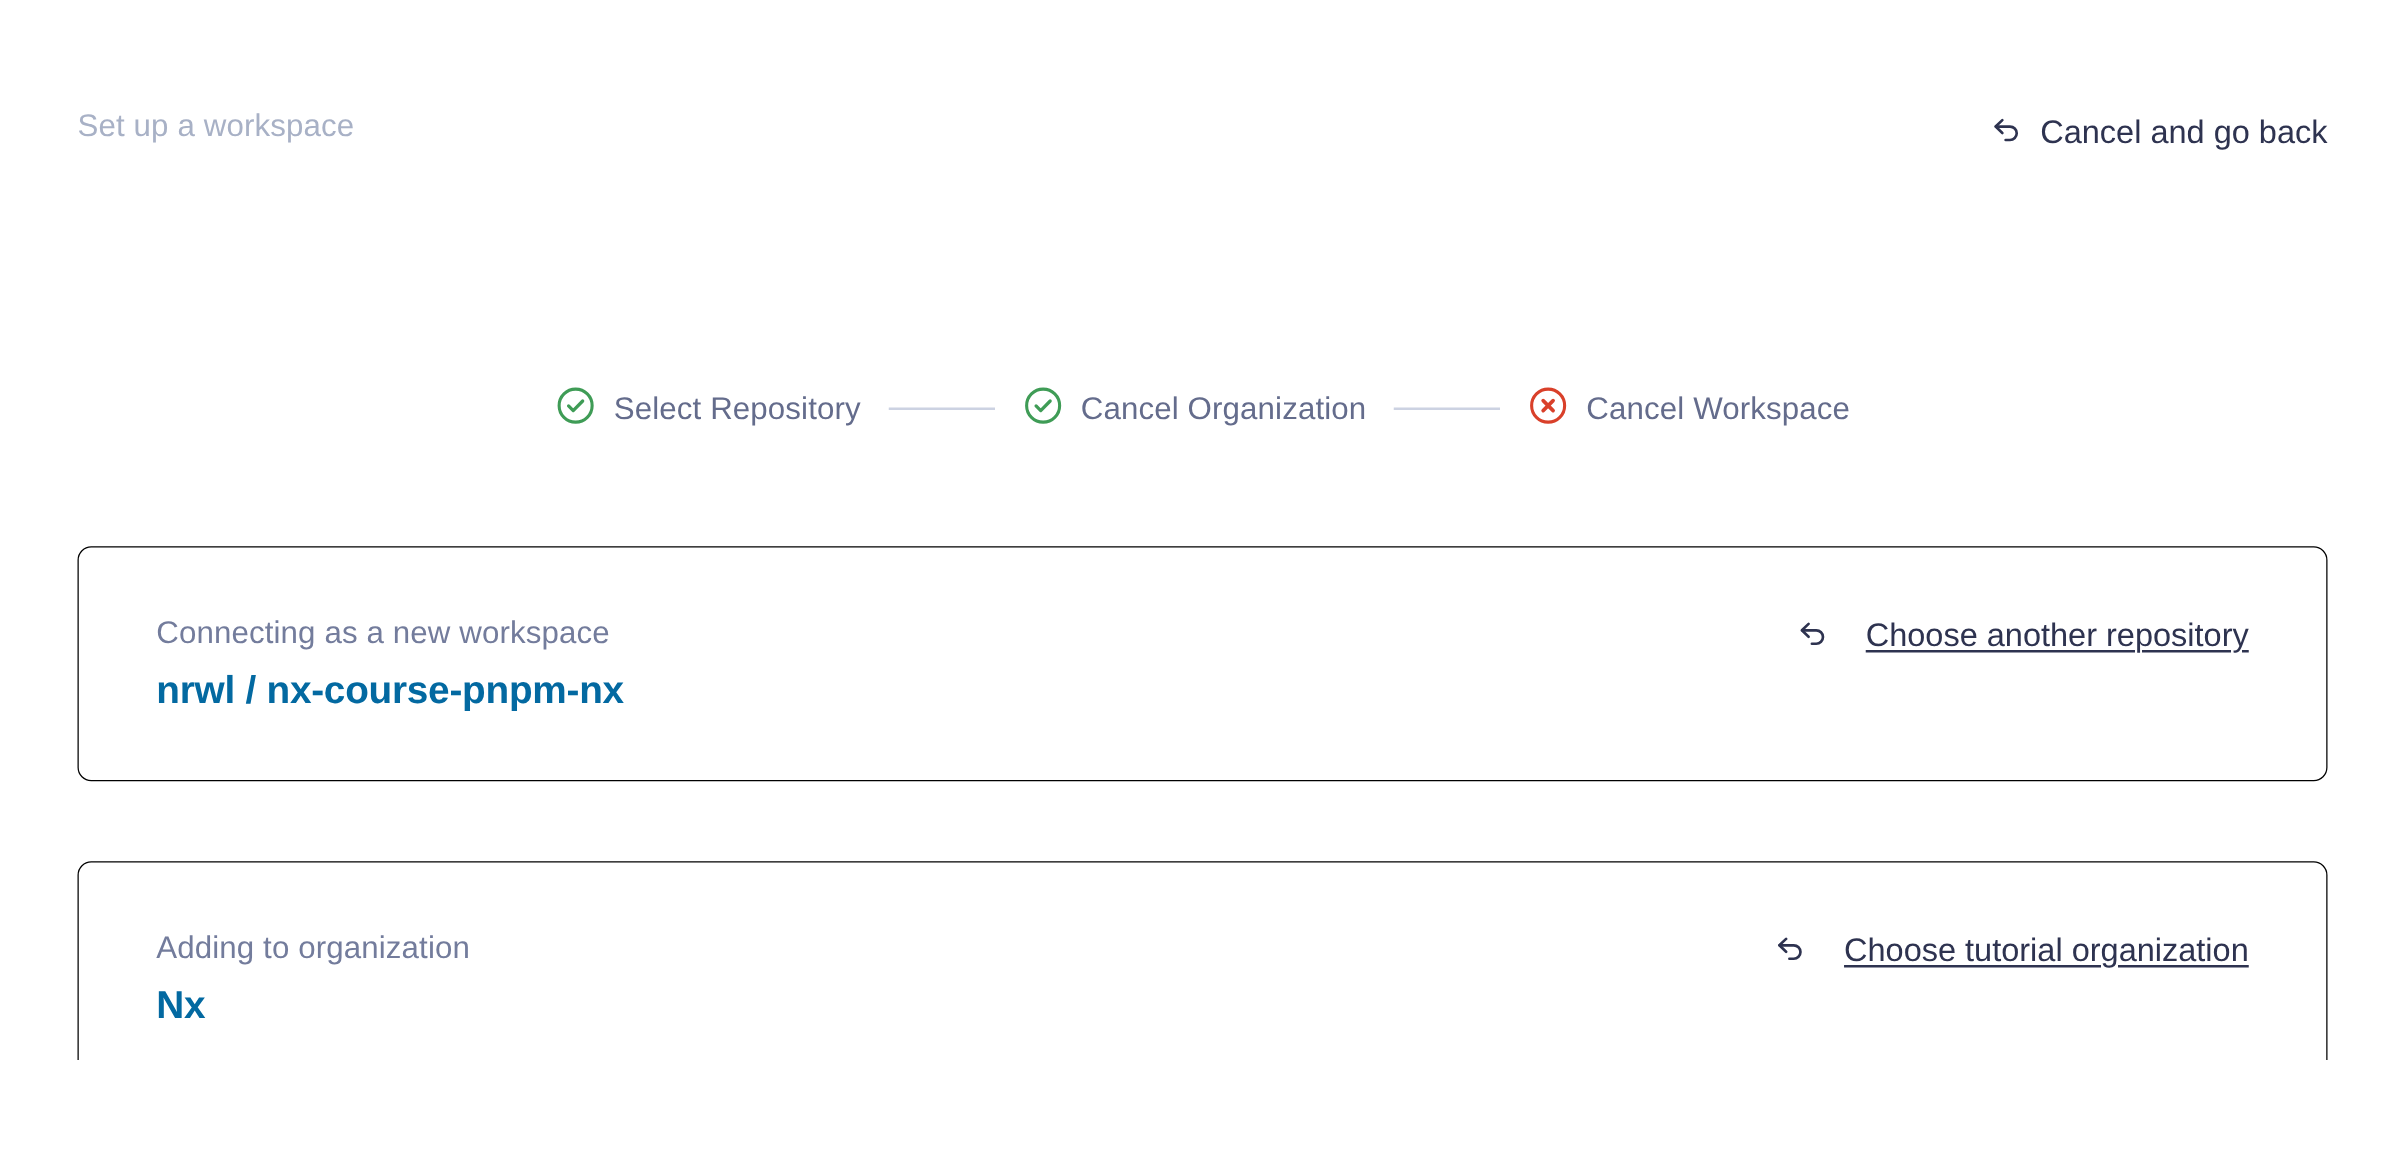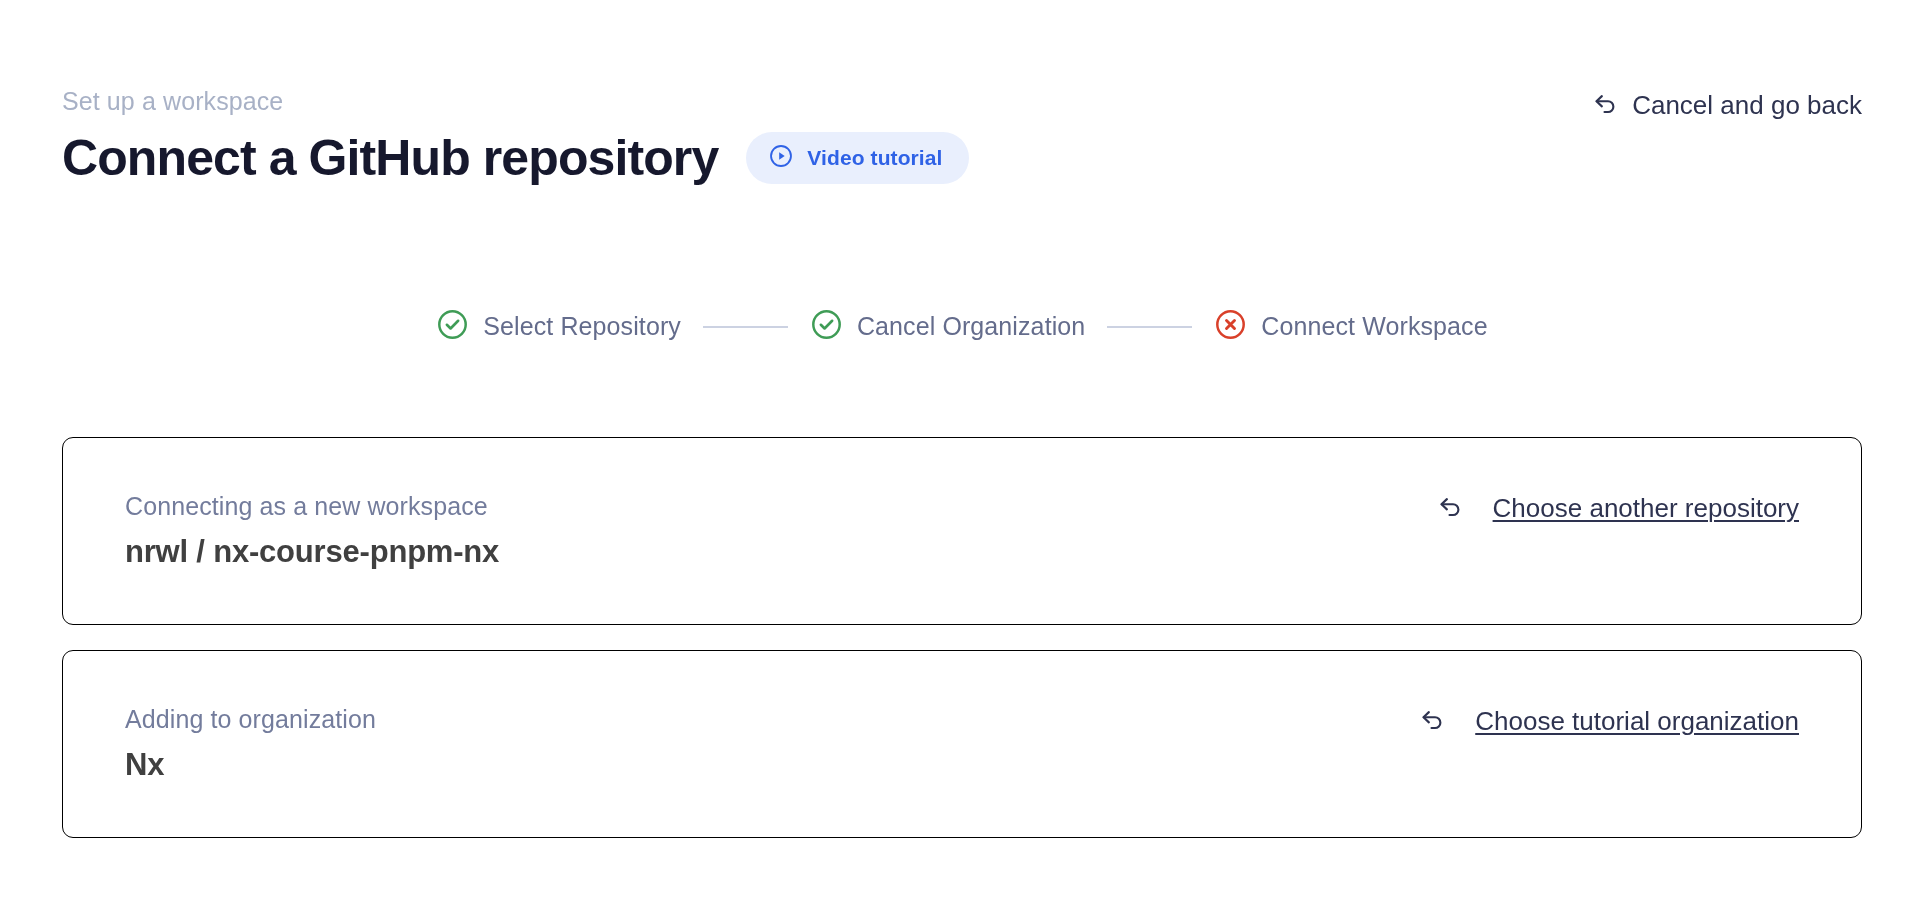--- a/index.html
+++ b/index.html
@@ -130,21 +130,21 @@
   
   .card {
     position: absolute;
     left: 62px;
     width: 1800px;
     background: #ffffff;
     border: 1px solid #000000;
     border-radius: 11px;
   }
   #card-repository { top: 437px; height: 188px; }
-  #card-organization { top: 650px; height: 188px; }
+  #card-organization { top: 689px; height: 188px; }
 
   .card-inner {
     position: relative;
     height: 100%;
     padding: 0 62px;
     display: flex;
     align-items: center;
   }
 
   .card-body { flex: 1 1 auto; }
@@ -152,21 +152,21 @@
   .card-caption {
     font-size: 25px;
     color: #737c9c;
     letter-spacing: 0.1px;
     line-height: 1.2;
   }
 
   .card-value {
     margin-top: 12px;
     font-size: 31px;
-    color: #404040;
+    color: #0369a1;
     letter-spacing: -0.2px;
     line-height: 1.2;
     font-weight: 600;
     white-space: nowrap;
   }
   .card-value .value-strong { font-weight: 800; }
 
   .card-action {
     display: inline-flex;
     align-items: center;
@@ -187,32 +187,20 @@
     white-space: nowrap;
   }
 </style>
 </head>
 <body>
 
 <div class="page">
 
   <div class="header">
     <div class="eyebrow">Set up a workspace</div>
-    <div class="title-row">
-      <h1 class="page-title">Connect a GitHub repository</h1>
-      <a class="video-badge">
-        <span class="play-icon">
-          <svg width="26" height="26" viewBox="0 0 24 24" fill="none">
-            <circle cx="12" cy="12" r="9.2" stroke="#2f62e6" stroke-width="1.7"></circle>
-            <path d="M10.3 8.6 L15.4 12 L10.3 15.4 Z" fill="#2f62e6"></path>
-          </svg>
-        </span>
-        <span class="badge-label">Video tutorial</span>
-      </a>
-    </div>
   </div>
 
   <a class="cancel-link">
     <span class="undo-icon">
       <svg width="30" height="30" viewBox="0 0 24 24" fill="none">
         <path d="M9.5 6.5 L5.2 10.6 L9.5 14.7" stroke="#2e3350" stroke-width="1.7" stroke-linecap="round" stroke-linejoin="round"></path>
         <path d="M5.4 10.6 H14.4 a4.3 4.3 0 0 1 0 8.6 H11.6" stroke="#2e3350" stroke-width="1.7" stroke-linecap="round" stroke-linejoin="round"></path>
       </svg>
     </span>
     <span class="link-text">Cancel and go back</span>
@@ -244,21 +232,21 @@
 
     <div class="step-connector"></div>
 
     <div class="step">
       <span class="step-icon">
         <svg width="33" height="33" viewBox="0 0 24 24" fill="none">
           <circle cx="12" cy="12" r="9.6" stroke="#d9402a" stroke-width="1.8"></circle>
           <path d="M9.1 9.1 L14.9 14.9 M14.9 9.1 L9.1 14.9" stroke="#d9402a" stroke-width="2.1" stroke-linecap="round"></path>
         </svg>
       </span>
-      <span class="step-label">Connect Workspace</span>
+      <span class="step-label">Cancel Workspace</span>
     </div>
 
   </div>
 
   <div class="card" id="card-repository">
     <div class="card-inner">
       <div class="card-body">
         <div class="card-caption">Connecting as a new workspace</div>
         <div class="card-value"><span>nrwl / </span><span class="value-strong">nx-course-pnpm-nx</span></div>
       </div>

